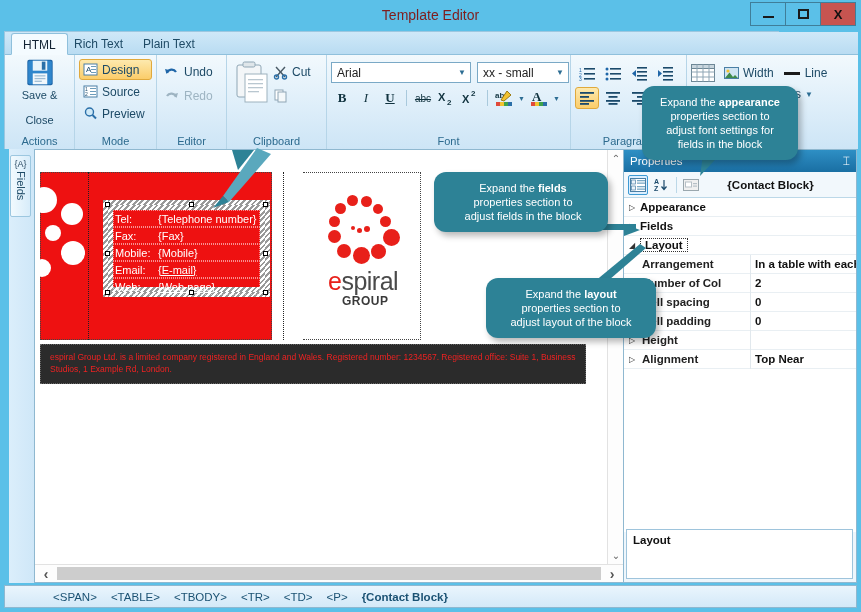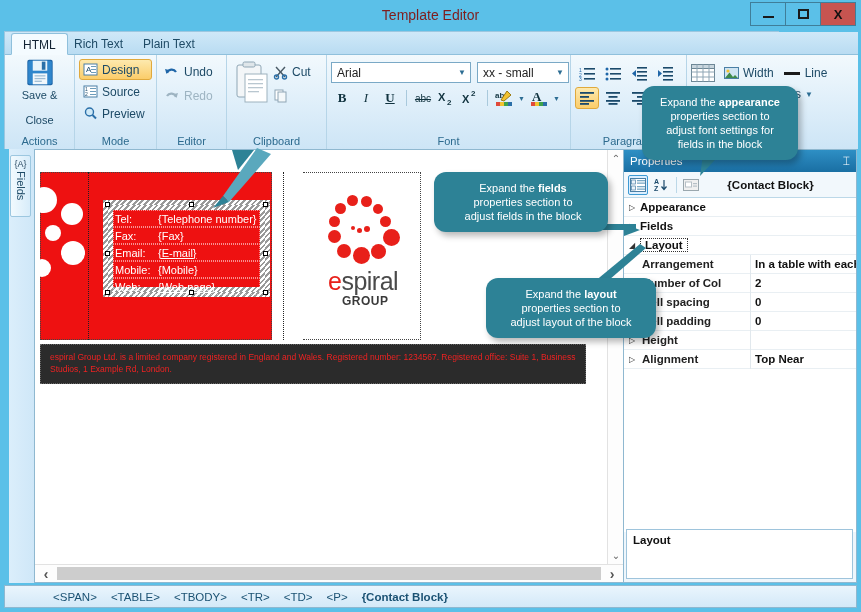--- a/index.html
+++ b/index.html
@@ -686,26 +686,26 @@
             <div class="cblock-inner">
               <div class="crow">
                 <span class="clabel">Tel:</span>
                 <span class="cvalue">{Telephone number}</span>
               </div>
               <div class="crow">
                 <span class="clabel">Fax:</span>
                 <span class="cvalue">{Fax}</span>
               </div>
               <div class="crow">
+                <span class="clabel">Mobile:</span>
+                <span class="cvalue">{Mobile}</span>
+              </div>
+              <div class="crow">
                 <span class="clabel">Email:</span>
                 <span class="cvalue u">{E-mail}</span>
-              </div>
-              <div class="crow">
-                <span class="clabel">Mobile:</span>
-                <span class="cvalue">{Mobile}</span>
               </div>
               <div class="crow">
                 <span class="clabel">Web:</span>
                 <span class="cvalue u">{Web page}</span>
               </div>
             </div>
             <div class="handle" style="left:-3px;top:-3px;"></div>
             <div class="handle" style="left:81px;top:-3px;"></div>
             <div class="handle" style="right:-3px;top:-3px;"></div>
             <div class="handle" style="left:-3px;top:46px;"></div>

